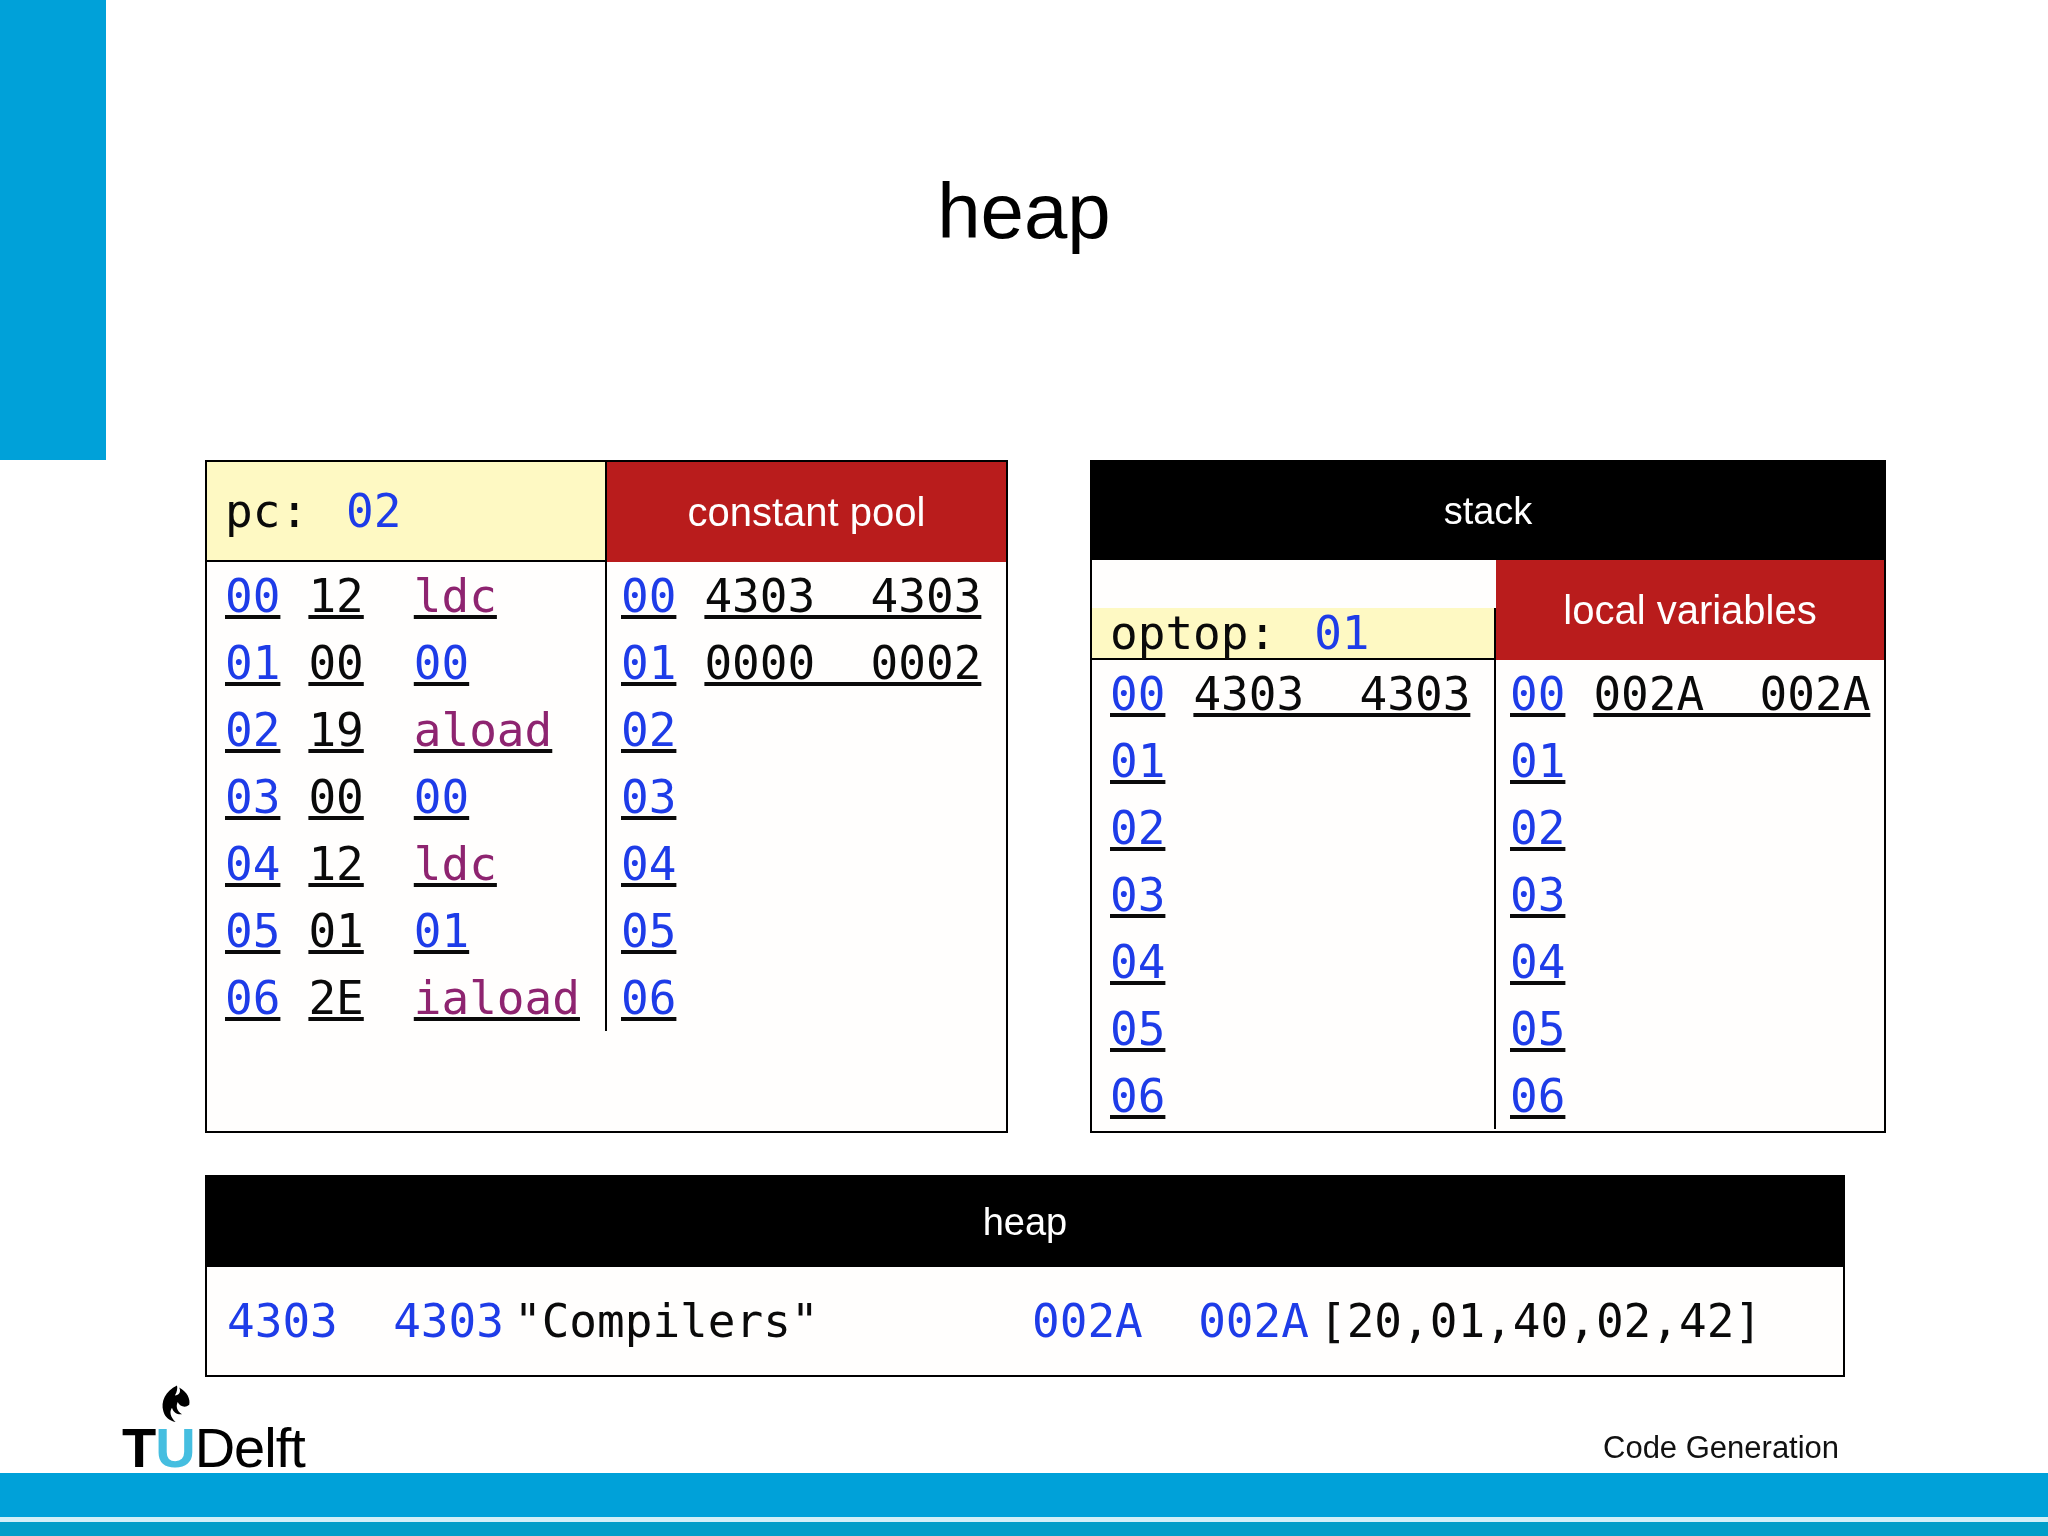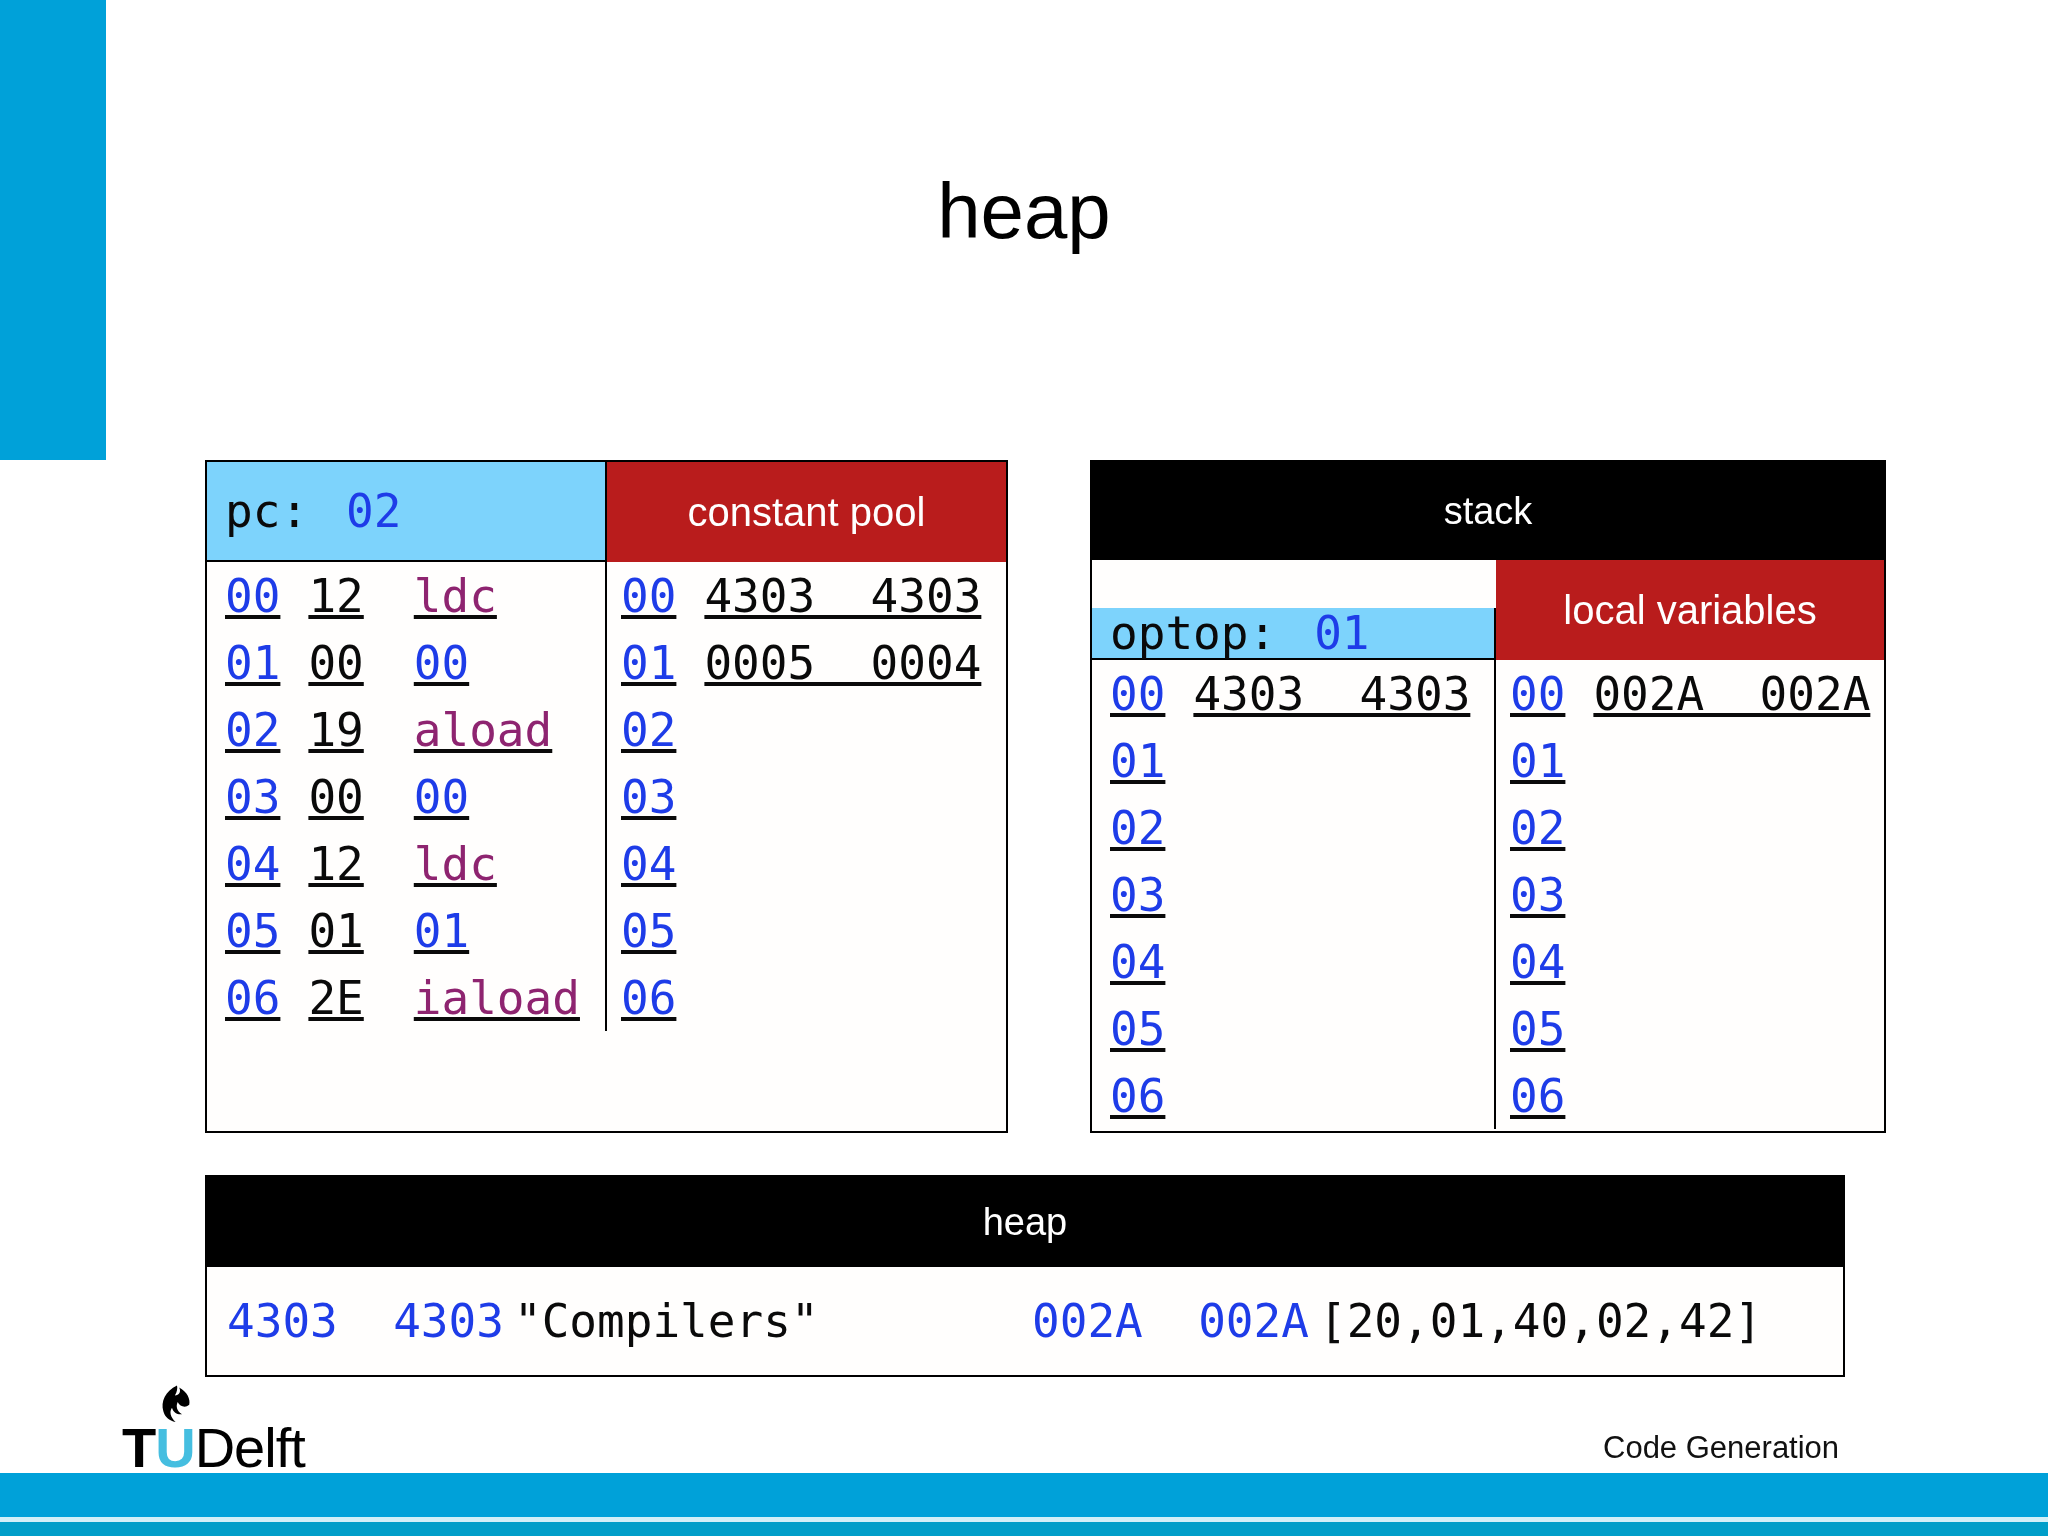--- a/index.html
+++ b/index.html
@@ -11,21 +11,21 @@
 
   .slide-title{position:absolute;left:0;top:172px;width:100%;margin:0;text-align:center;
                font-size:78px;font-weight:400;line-height:1.0;color:#000;}
 
   
   .table{position:absolute;border:2px solid #000;background:#fffefd;}
   .t-header{height:98px;background:#000;color:#fff;display:flex;align-items:center;
             justify-content:center;font-size:38px;}
   .sub-row{display:flex;height:100px;}
   .reg-cell{border-right:2px solid #000;border-bottom:2px solid #000;display:flex;
-            align-items:center;padding-left:18px;background:#7dd3fc;}
+            align-items:center;padding-left:18px;background:#fef9c3;}
   .t-subheader{flex:1;background:#b91c1c;color:#fff;display:flex;align-items:center;
                justify-content:center;font-size:40px;}
   .body-row{display:flex;height:469px;}
   .col{padding-left:18px;padding-top:0;text-decoration:underline;}
   .col.left{border-right:2px solid #000;}
   .col.right{flex:1;padding-left:14px;}
 
   .mono,.mono-row{font-family:"DejaVu Sans Mono",monospace;font-size:46px;}
   .mono-row{height:67px;display:flex;align-items:center;white-space:pre;}
   .blue{color:#1E3CE8;}
@@ -123,21 +123,21 @@
           <span class="purple gap2">iaload</span>
         </div>
       </div>
       <div class="col right">
         <div class="mono-row">
           <span class="blue">00</span>
           <span class="black gap1">4303  4303</span>
         </div>
         <div class="mono-row">
           <span class="blue">01</span>
-          <span class="black gap1">0005  0004</span>
+          <span class="black gap1">0000  0002</span>
         </div>
         <div class="mono-row">
           <span class="blue">02</span>
           <span class="black gap1"></span>
         </div>
         <div class="mono-row">
           <span class="blue">03</span>
           <span class="black gap1"></span>
         </div>
         <div class="mono-row">

